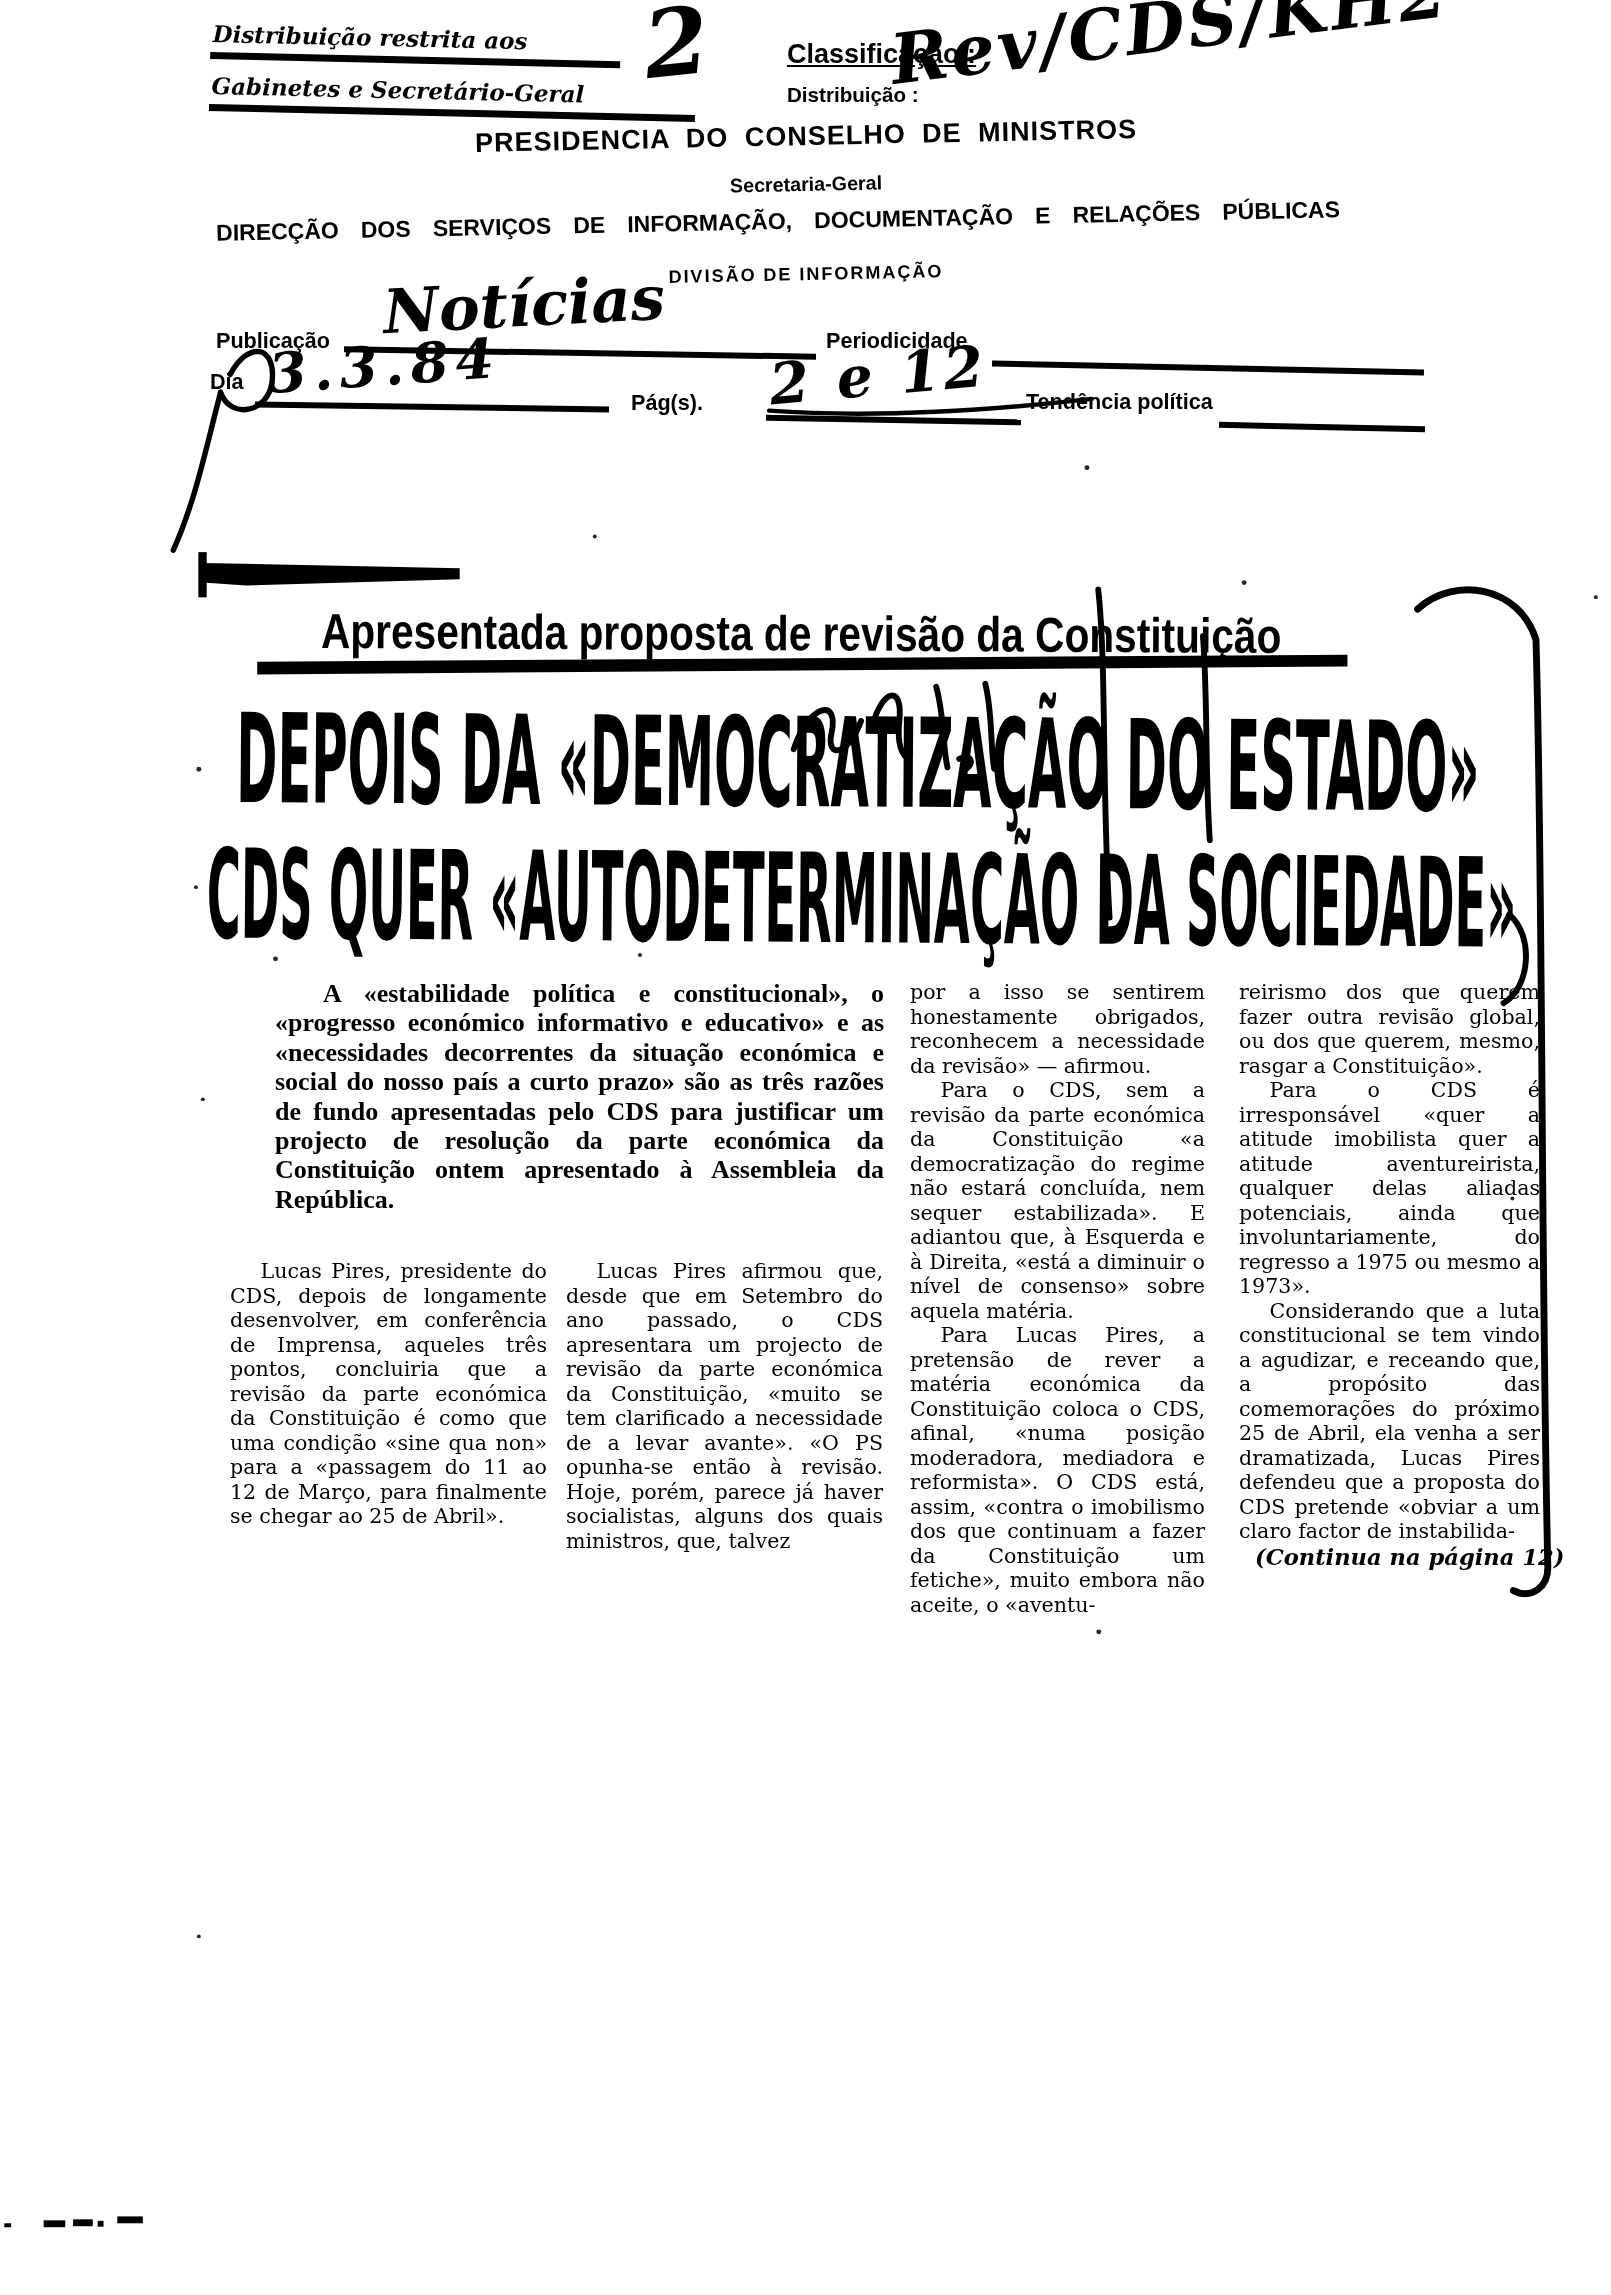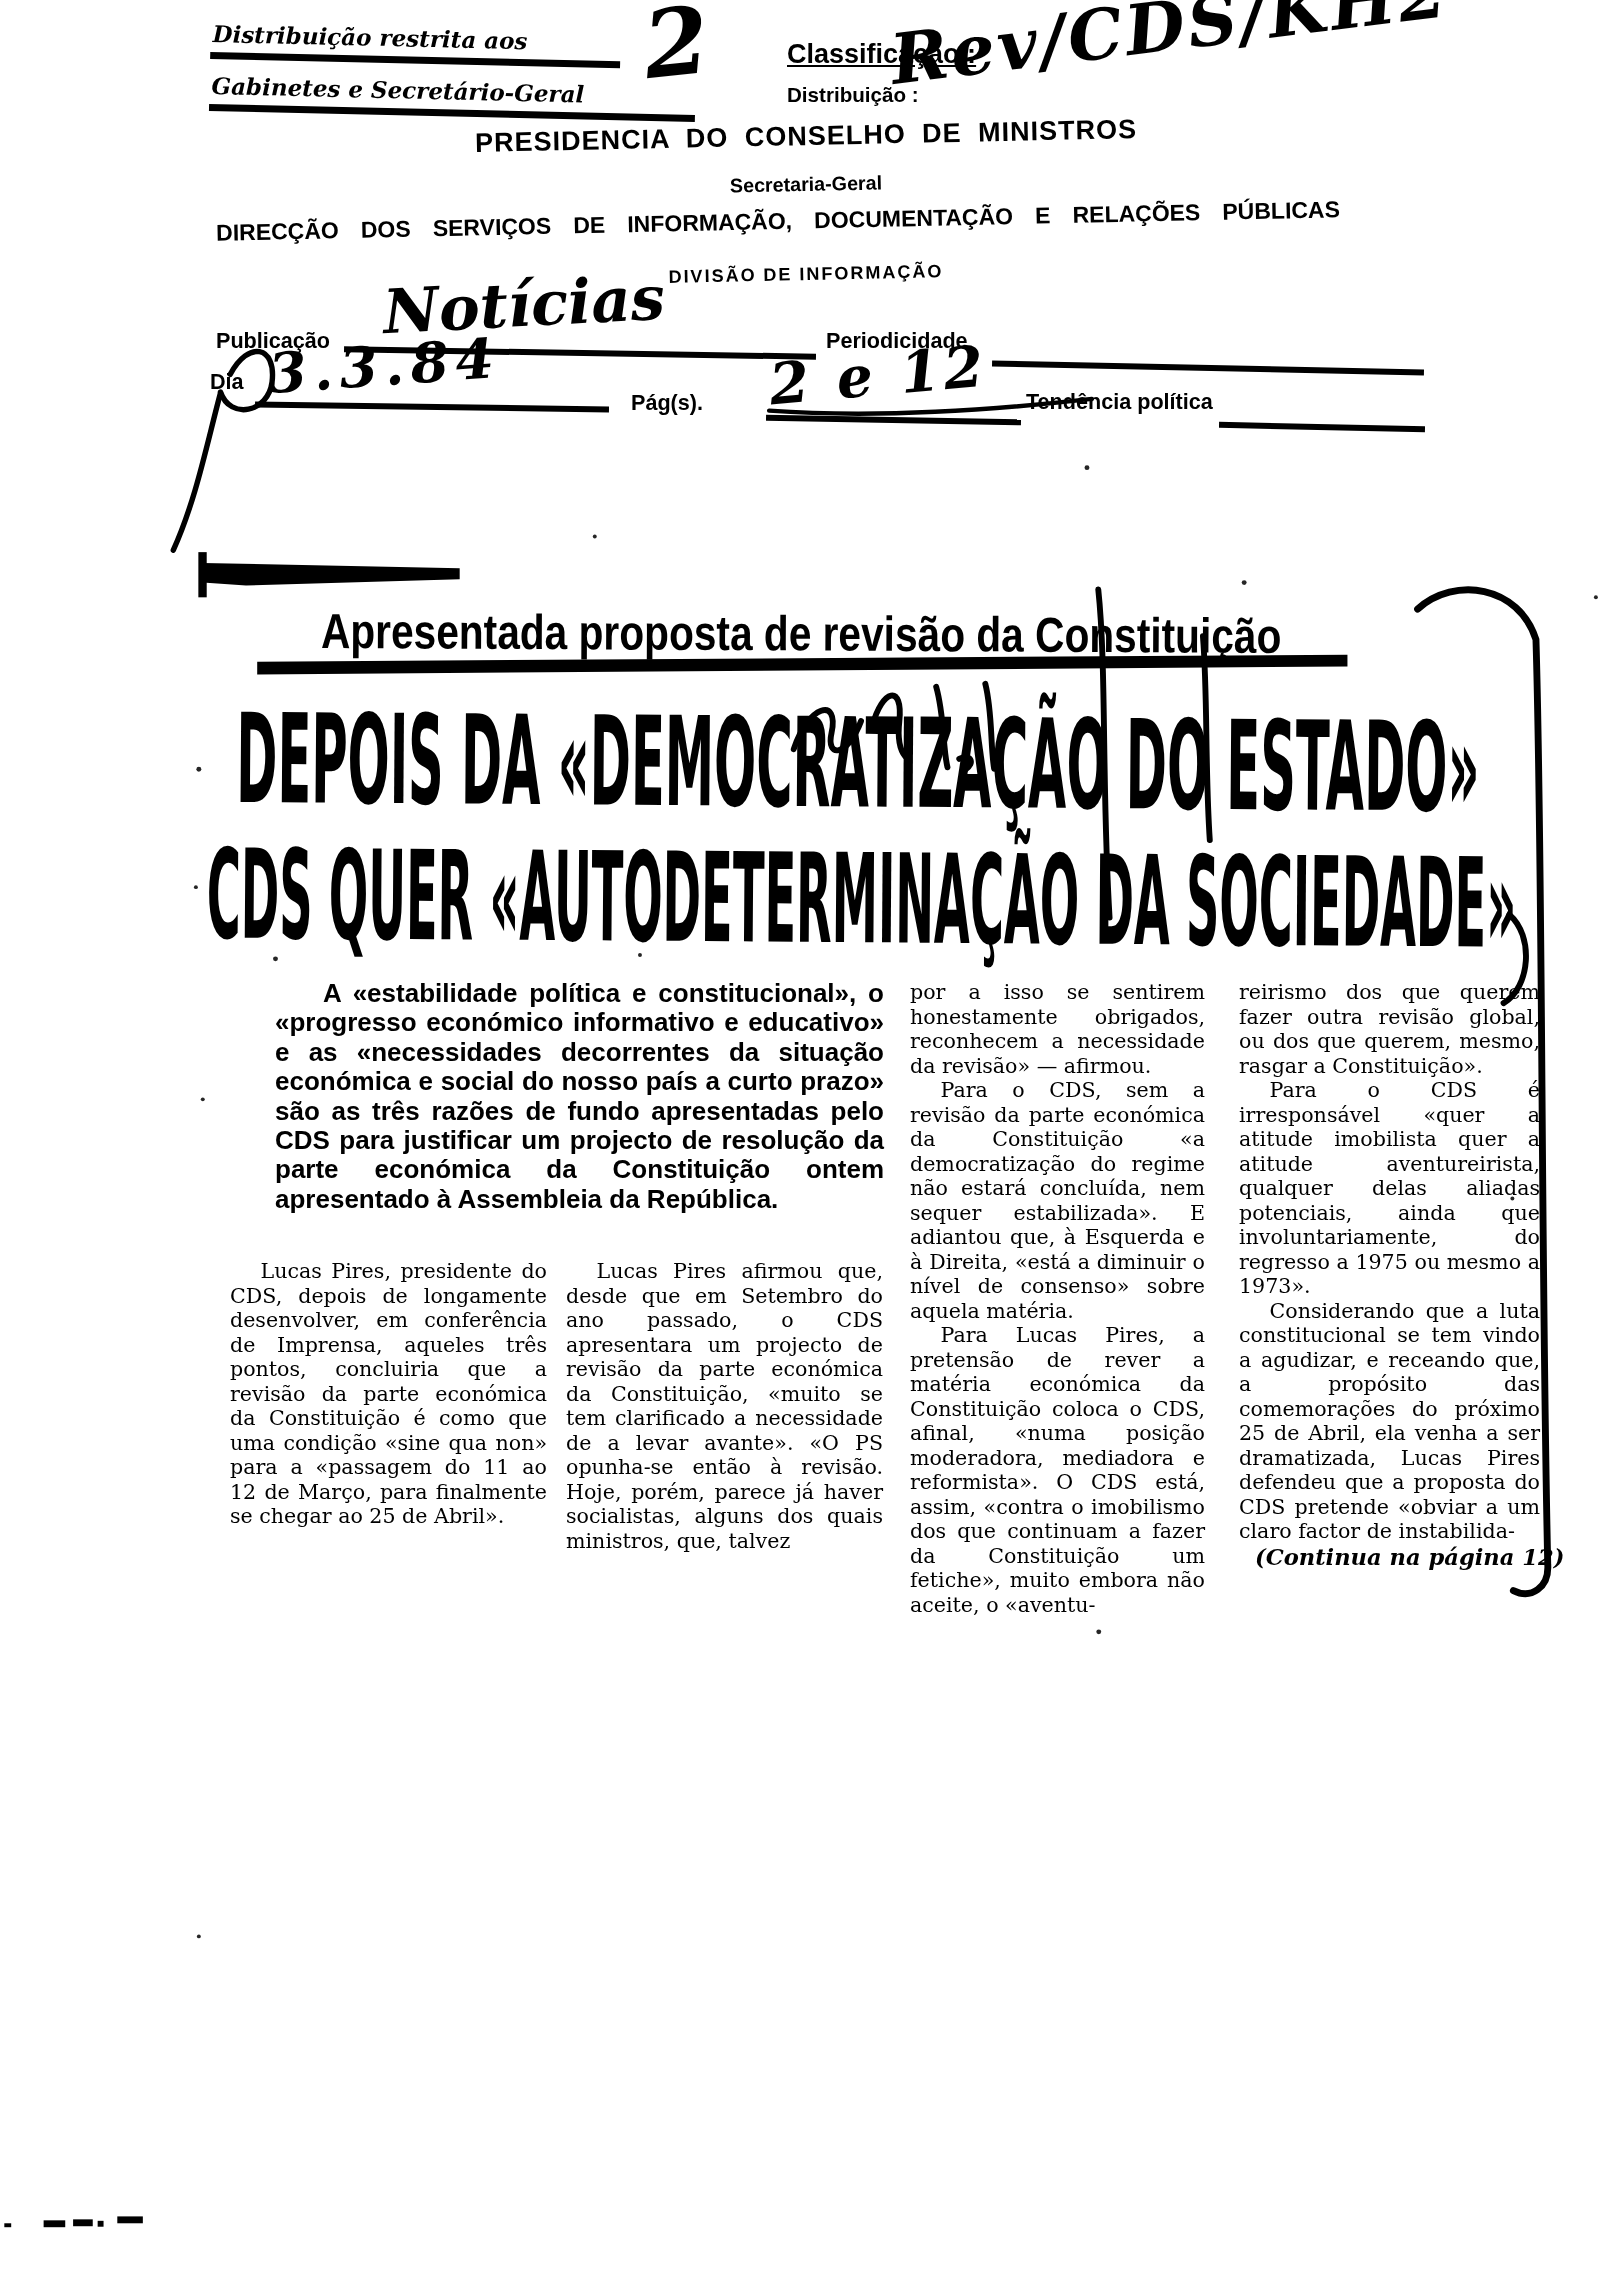--- a/index.html
+++ b/index.html
@@ -23,21 +23,21 @@
   .orgline{left:0;width:1612px;text-align:center;transform:rotate(-1.2deg);}
   .org1{top:121px;font-size:27px;letter-spacing:1px;word-spacing:7.9px;}
   .org2{top:173px;font-size:19.7px;}
   .org3{top:208px;left:216px;width:auto;text-align:left;font-size:23px;word-spacing:15.7px;}
   .org4{top:264px;font-size:18px;letter-spacing:2px;}
   
   .f-lbl{font-size:21.6px;}
   
   .lead{
     font-weight:bold;font-size:26px;line-height:1.13;text-align:justify;text-indent:48px;
-    font-family:Liberation Sans, sans-serif;
+    font-family:Liberation Serif, serif;
   }
   .bodycol{font-size:20.6px;line-height:1.19;text-align:justify;font-family:"DejaVu Serif",serif;}
   .bodycol p{margin:0;text-indent:30.5px;}
   .bodycol p.noind{text-indent:0;}
   .contnote{font-style:italic;font-weight:bold;font-size:22.6px;white-space:nowrap;}
   svg{display:block;}
   .overlay{pointer-events:none;}
 </style>
 </head>
 <body>

